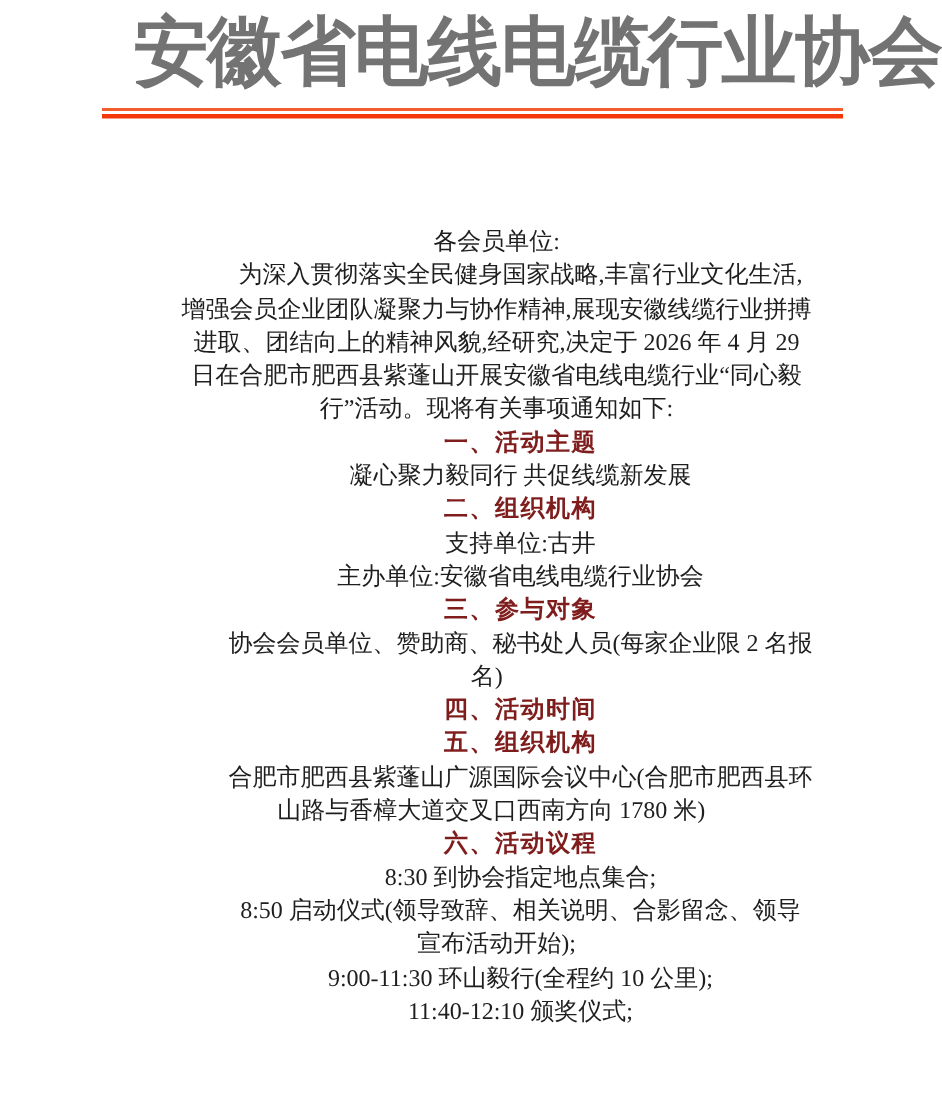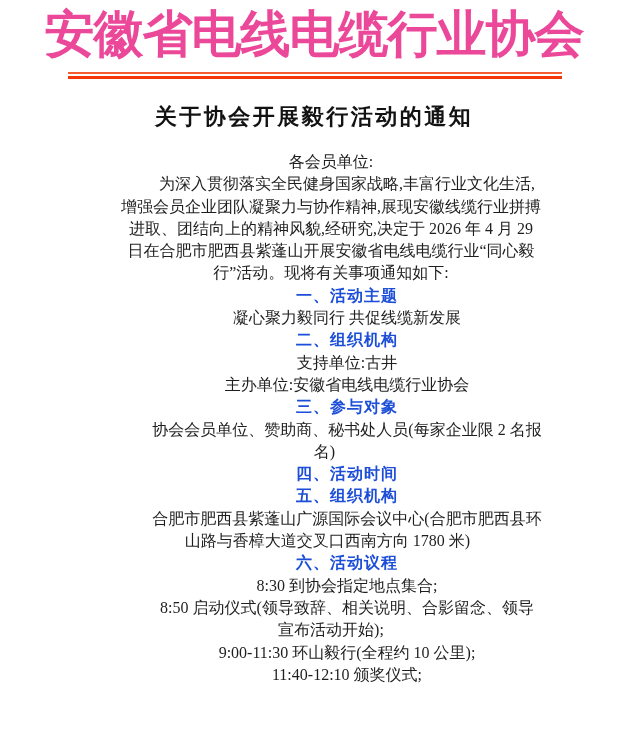--- a/index.html
+++ b/index.html
@@ -14,26 +14,26 @@
     background: #ffffff;
     overflow: hidden;
     font-family: "Liberation Serif", "DejaVu Serif", serif;
   }
   
   .org-header {
     position: absolute;
     top: 4px;
     left: 0;
     width: 100%;
-    text-align: center;
+    text-align: right;
     font-weight: 700;
     font-size: 50px;
     line-height: 60px;
     letter-spacing: -1px;
-    color: #ec4899;
+    color: #737373;
     white-space: nowrap;
   }
   
   .rules {
     position: absolute;
     top: 72px;
     left: 68px;
     width: 494px;
   }
   .rule-thin  { height: 2px; background: #f55c2e; }
@@ -59,40 +59,39 @@
     top: 151px;
     left: 95px;
     width: 472px;
     font-size: 16px;
     line-height: 22.3px;
     color: #1e1e1e;
     text-align: center;
   }
   .ln  { white-space: nowrap; height: 22.3px; }
   .ind { padding-left: 32px; }   
-  .hd  { font-weight: 700; color: #1d4ed8;
+  .hd  { font-weight: 700; color: #7f1d1d;
          font-family: "Liberation Sans", "DejaVu Sans", sans-serif;
          letter-spacing: 1px; }
   .out13 { margin-left: -13px; } 
   .out7  { margin-left: -7px; }
 </style>
 </head>
 <body>
 
 <div class="page">
 
   <div class="org-header">安徽省电线电缆行业协会</div>
 
   <div class="rules">
     <div class="rule-thin"></div>
     <div class="rule-space"></div>
     <div class="rule-thick"></div>
   </div>
 
-  <div class="doc-title">关于协会开展毅行活动的通知</div>
 
   <div class="doc-body">
     <div class="ln">各会员单位:</div>
     <div class="ln ind">为深入贯彻落实全民健身国家战略,丰富行业文化生活,</div>
     <div class="ln">增强会员企业团队凝聚力与协作精神,展现安徽线缆行业拼搏</div>
     <div class="ln">进取、团结向上的精神风貌,经研究,决定于 2026 年 4 月 29</div>
     <div class="ln">日在合肥市肥西县紫蓬山开展安徽省电线电缆行业“同心毅</div>
     <div class="ln">行”活动。现将有关事项通知如下:</div>
     <div class="ln ind hd">一、活动主题</div>
     <div class="ln ind">凝心聚力毅同行 共促线缆新发展</div>

